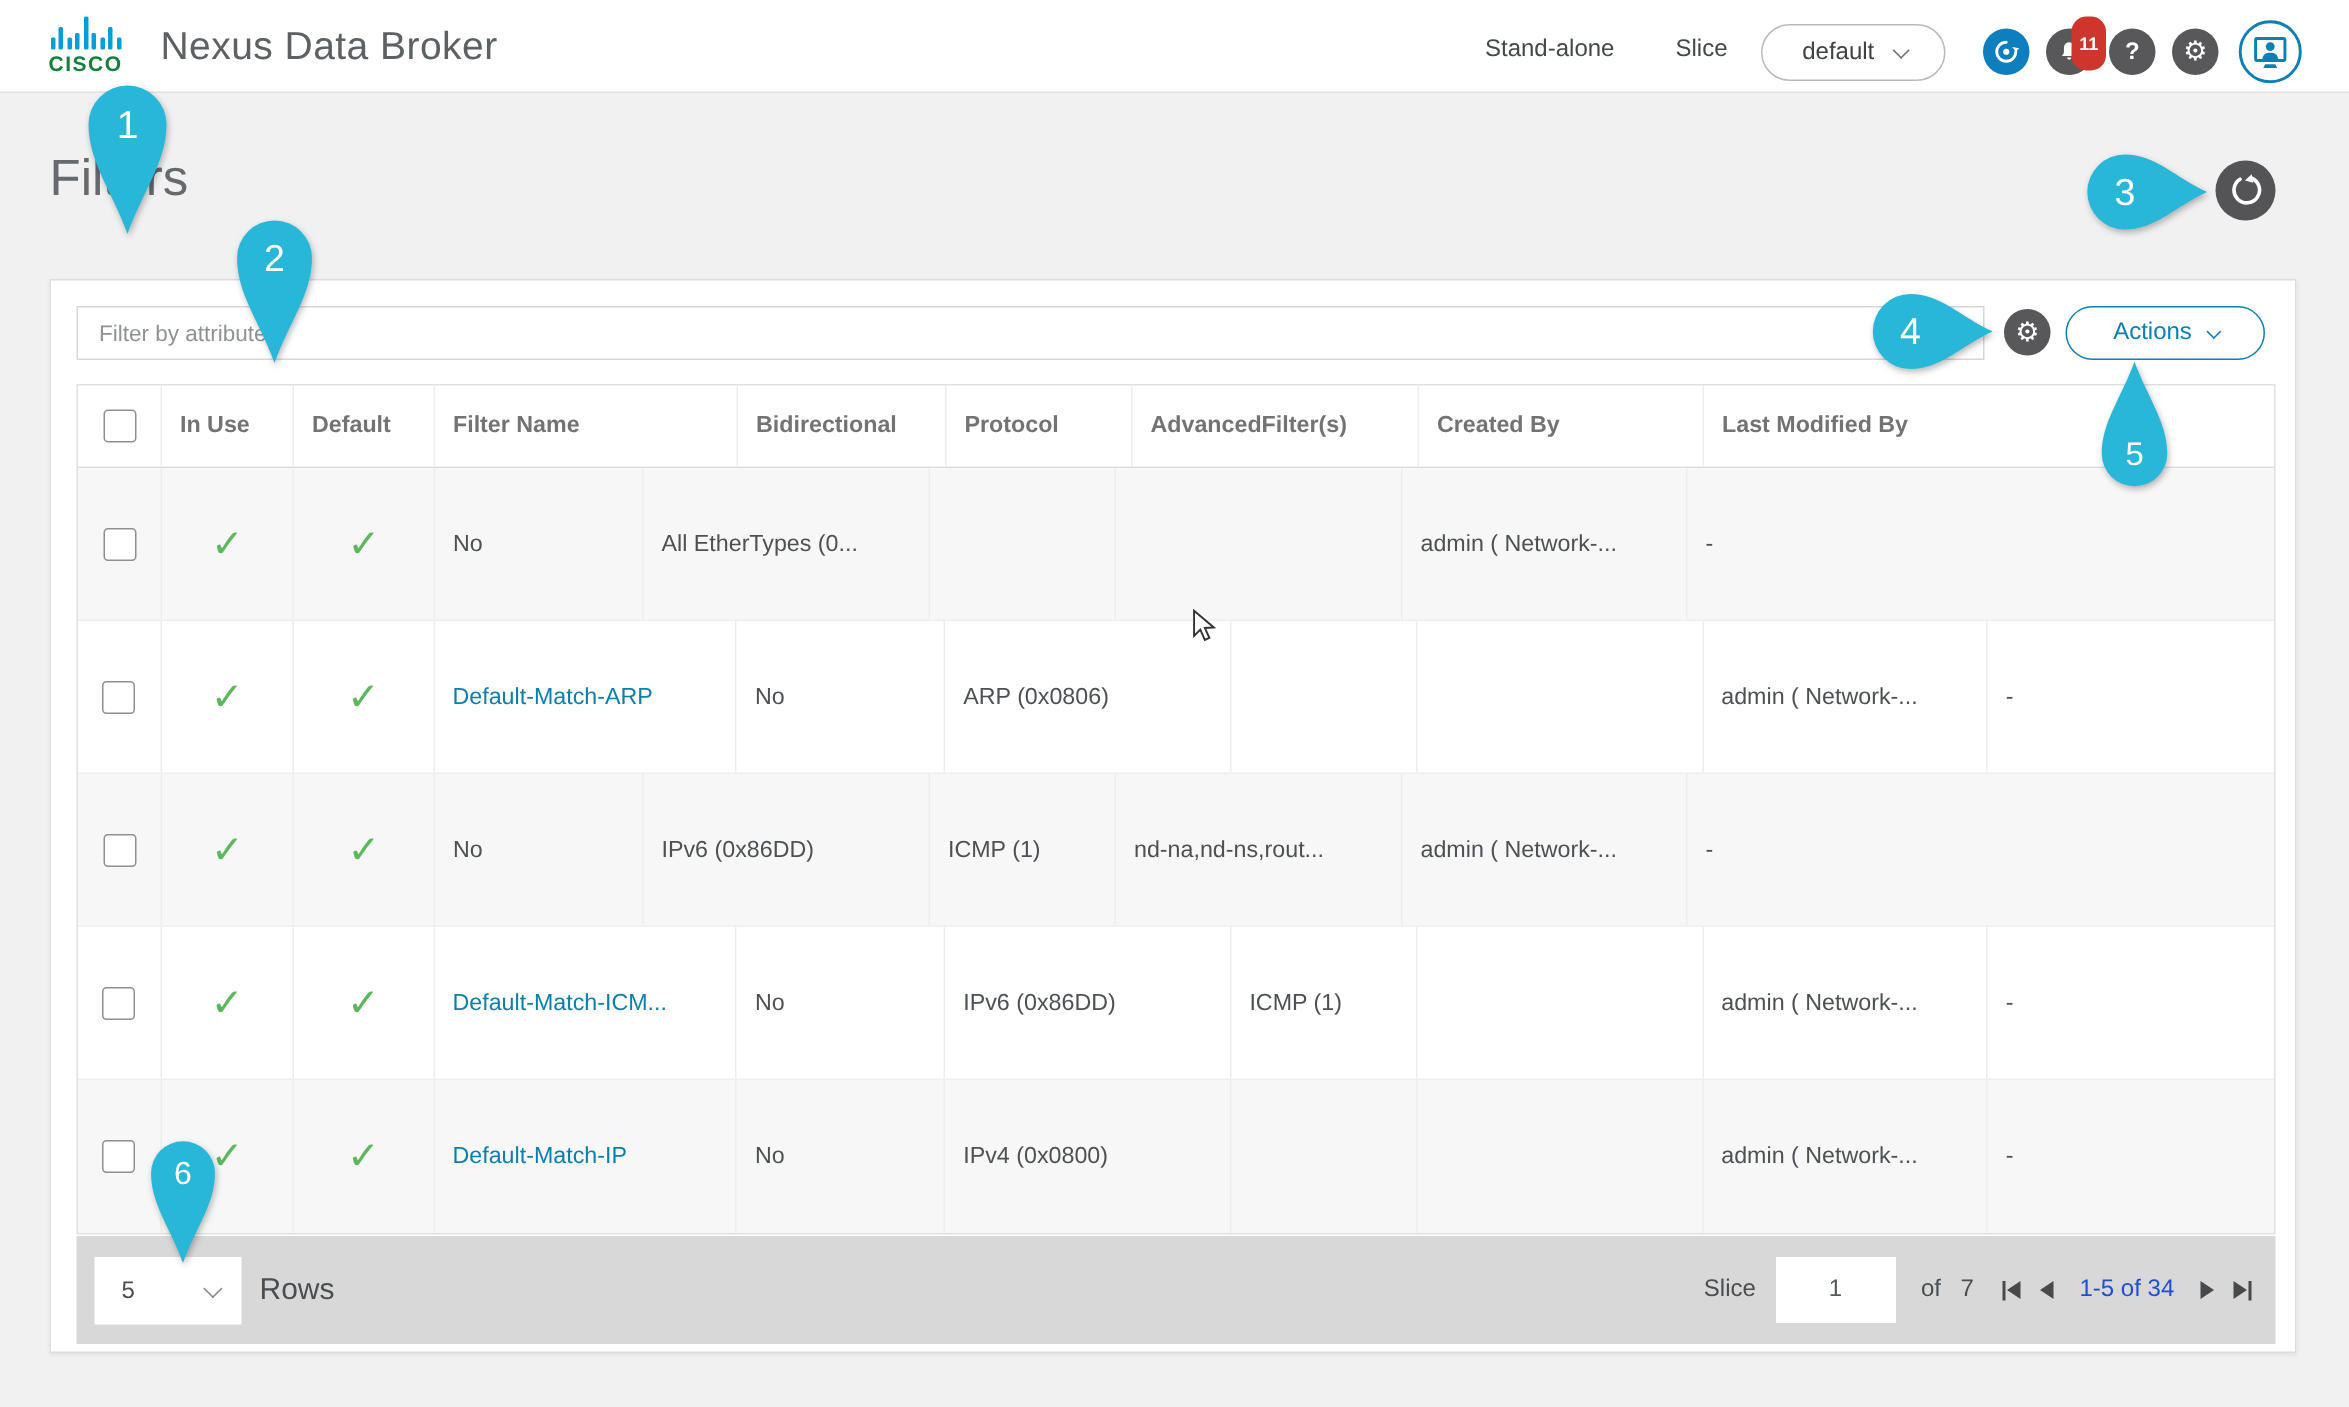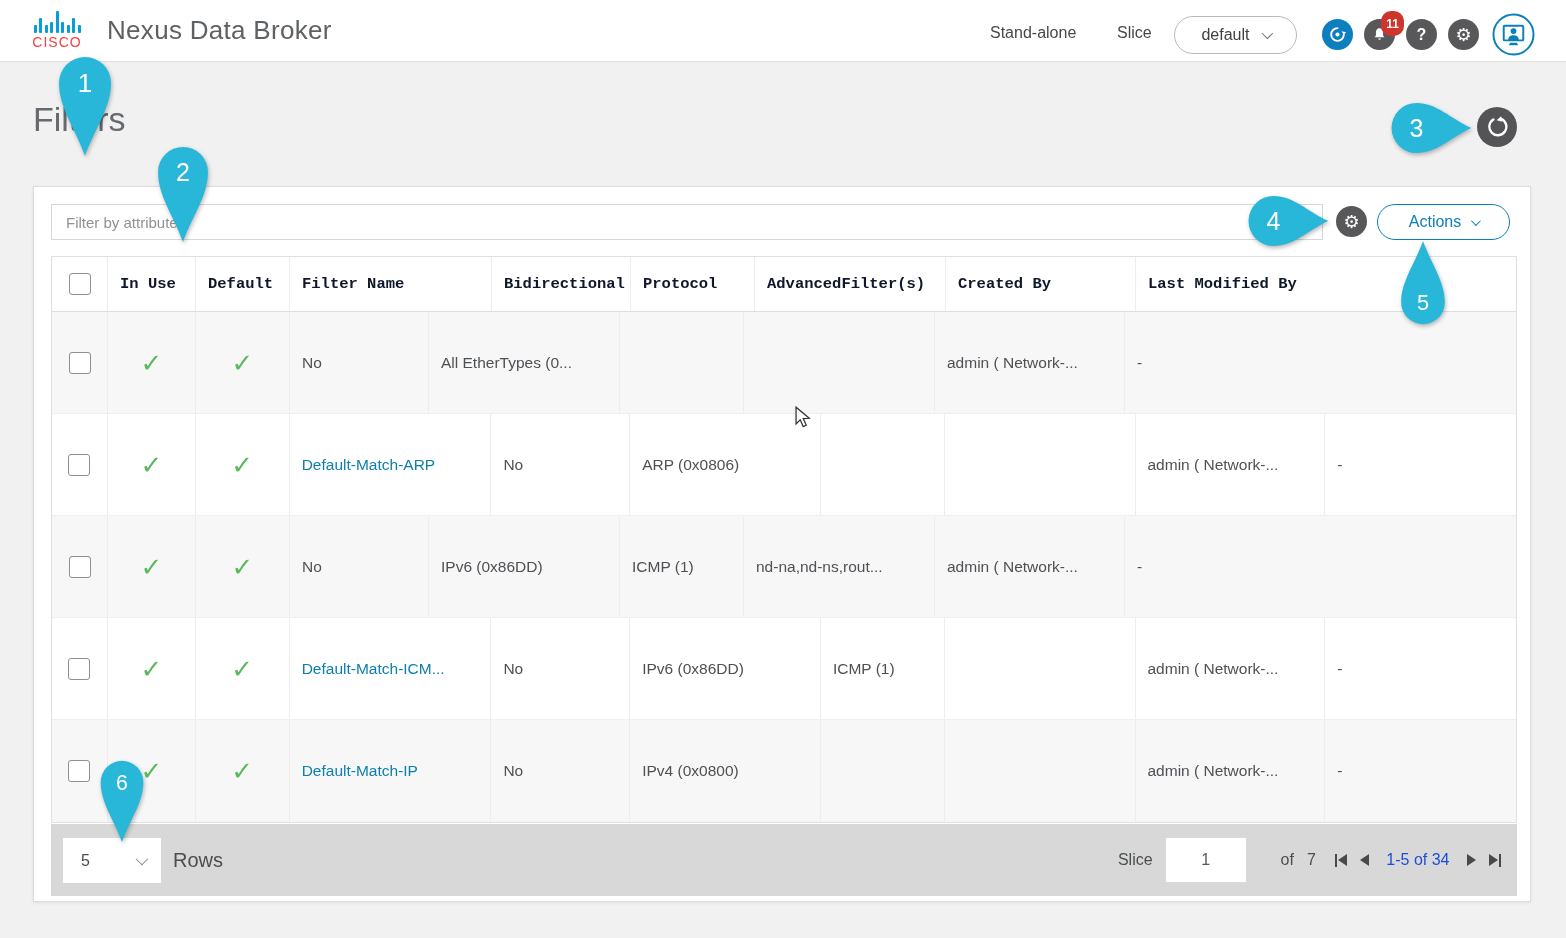--- a/index.html
+++ b/index.html
@@ -5,35 +5,35 @@
   * { margin:0; padding:0; box-sizing:border-box; }
   body { font-family:"Liberation Sans", sans-serif; }
   .stage { position:relative; width:1566px; height:938px; background:#f1f1f2; overflow:hidden; }
 
   
   .topbar { position:absolute; left:0; top:0; width:1566px; height:62px; background:#fff;
             border-bottom:1px solid #e0e2e2; z-index:5; }
   .logo { position:absolute; left:28px; top:9px; width:58px; text-align:center; }
   .logo-bars { display:flex; align-items:flex-end; justify-content:center; gap:2.5px; height:24px; }
   .logo-bars i { display:block; width:3px; background:#049fd9; border-radius:1px; }
-  .logo-word { color:#ef4444; font-weight:normal; font-size:14px; letter-spacing:1px; margin-top:1px; }
+  .logo-word { color:#15803d; font-weight:bold; font-size:14px; letter-spacing:1px; margin-top:1px; }
   .brand { position:absolute; left:107px; top:15px; font-size:26px; color:#5d6164; letter-spacing:.3px; }
   .top-label { position:absolute; top:24px; font-size:16px; color:#44484b; }
   .lbl-standalone { left:990px; }
   .lbl-slice { left:1117px; }
   .pill-select { position:absolute; left:1174px; top:16px; width:123px; height:38px; border:1px solid #b7b9ba;
                  border-radius:19px; background:#fff; display:flex; align-items:center; justify-content:center;
                  gap:12px; font-size:16px; color:#3f4245; cursor:pointer; }
   .chev { display:inline-block; width:8px; height:8px; border-right:1.6px solid #6d7072;
           border-bottom:1.6px solid #6d7072; transform:rotate(45deg) translateY(-2px); }
   .circle-btn { position:absolute; top:19px; width:31px; height:31px; border-radius:50%;
                 display:flex; align-items:center; justify-content:center; cursor:pointer; }
   .c-gray { background:#58585b; color:#fff; }
   .c-blue { background:#0d7fbf; }
-  .badge { position:absolute; left:17px; top:-8px; min-width:23px; height:25px; background:#ce352c;
+  .badge { position:absolute; left:17px; top:-8px; min-width:23px; height:36px; background:#ce352c;
            border-radius:10px; color:#fff; font-size:12px; font-weight:bold; display:flex;
            align-items:center; justify-content:center; padding:0 4px; }
   .avatar-btn { position:absolute; left:1492px; top:13px; width:43px; height:43px; cursor:pointer; }
 
   
   .page-title { position:absolute; left:33px; top:100px; font-size:34px; color:#66696d; z-index:2; }
   .refresh-btn { position:absolute; left:1477px; top:107px; width:40px; height:40px; border-radius:50%;
                  background:#545457; display:flex; align-items:center; justify-content:center; cursor:pointer; z-index:2; }
 
   .card { position:absolute; left:33px; top:186px; width:1498px; height:716px; background:#fff;
@@ -56,21 +56,21 @@
   .thead, .trow { display:flex; }
   .thead { height:55px; border-bottom:1px solid #dedede; }
   .trow { height:102px; border-bottom:1px solid #efefef; }
   .trow:last-child { border-bottom:none; }
   .trow.alt { background:#f7f7f8; }
   .cell { display:flex; align-items:center; border-right:1px solid #ededed; padding-left:12px;
           font-size:15.5px; color:#4e5154; overflow:hidden; white-space:nowrap; }
   .cell.center { justify-content:center; padding-left:0; }
   .c0 { width:56px; } .c1 { width:88px; } .c2 { width:94px; } .c3 { width:202px; } .c4 { width:139px; }
   .c5 { width:191px; } .c6 { width:124px; } .c7 { width:191px; } .c8 { width:190px; } .c9 { width:191px; border-right:none; }
-  .th { font-weight:bold; color:#0f172a; font-size:15.5px;font-family:Liberation Mono, monospace; }
+  .th { font-weight:bold; color:#737373; font-size:15.5px; }
   .checkbox { width:22px; height:22px; border:1px solid #8f8f8f; border-radius:3px; background:#fff; cursor:pointer; }
   .checkmark { color:#5cb85c; font-size:26px; font-family:"DejaVu Sans", sans-serif; }
   .link { color:#0d7fab; cursor:pointer; }
 
   
   .tfooter { position:absolute; left:17px; top:637px; width:1466px; height:72px; background:#d8d8d8; }
   .rows-select { position:absolute; left:12px; top:14px; width:98px; height:45px; background:#fff;
                  display:flex; align-items:center; justify-content:space-between; padding:0 16px 0 18px;
                  font-size:16px; color:#4b4e50; cursor:pointer; }
   .rows-select .chev { border-color:#8a8d8f; width:9px; height:9px; }
@@ -299,21 +299,21 @@
     <div class="tfooter">
       <div class="rows-select">
         <span>5</span>
         <span class="chev"></span>
       </div>
       <div class="rows-label">Rows</div>
 
       <div class="pager">
         <span>Slice</span>
         <input class="page-input" value="1" style="">
-        <span style="margin-left:22px">of</span>
+        <span style="margin-left:4px">of</span>
         <span>7</span>
         <span class="nav-ic" style="margin-left:6px">
           <span class="bar"></span>
             <span class="tri-l"></span>
         </span>
         <span class="nav-ic">
           <span class="tri-l"></span>
         </span>
         <span class="range-text">1-5 of 34</span>
         <span class="nav-ic">

